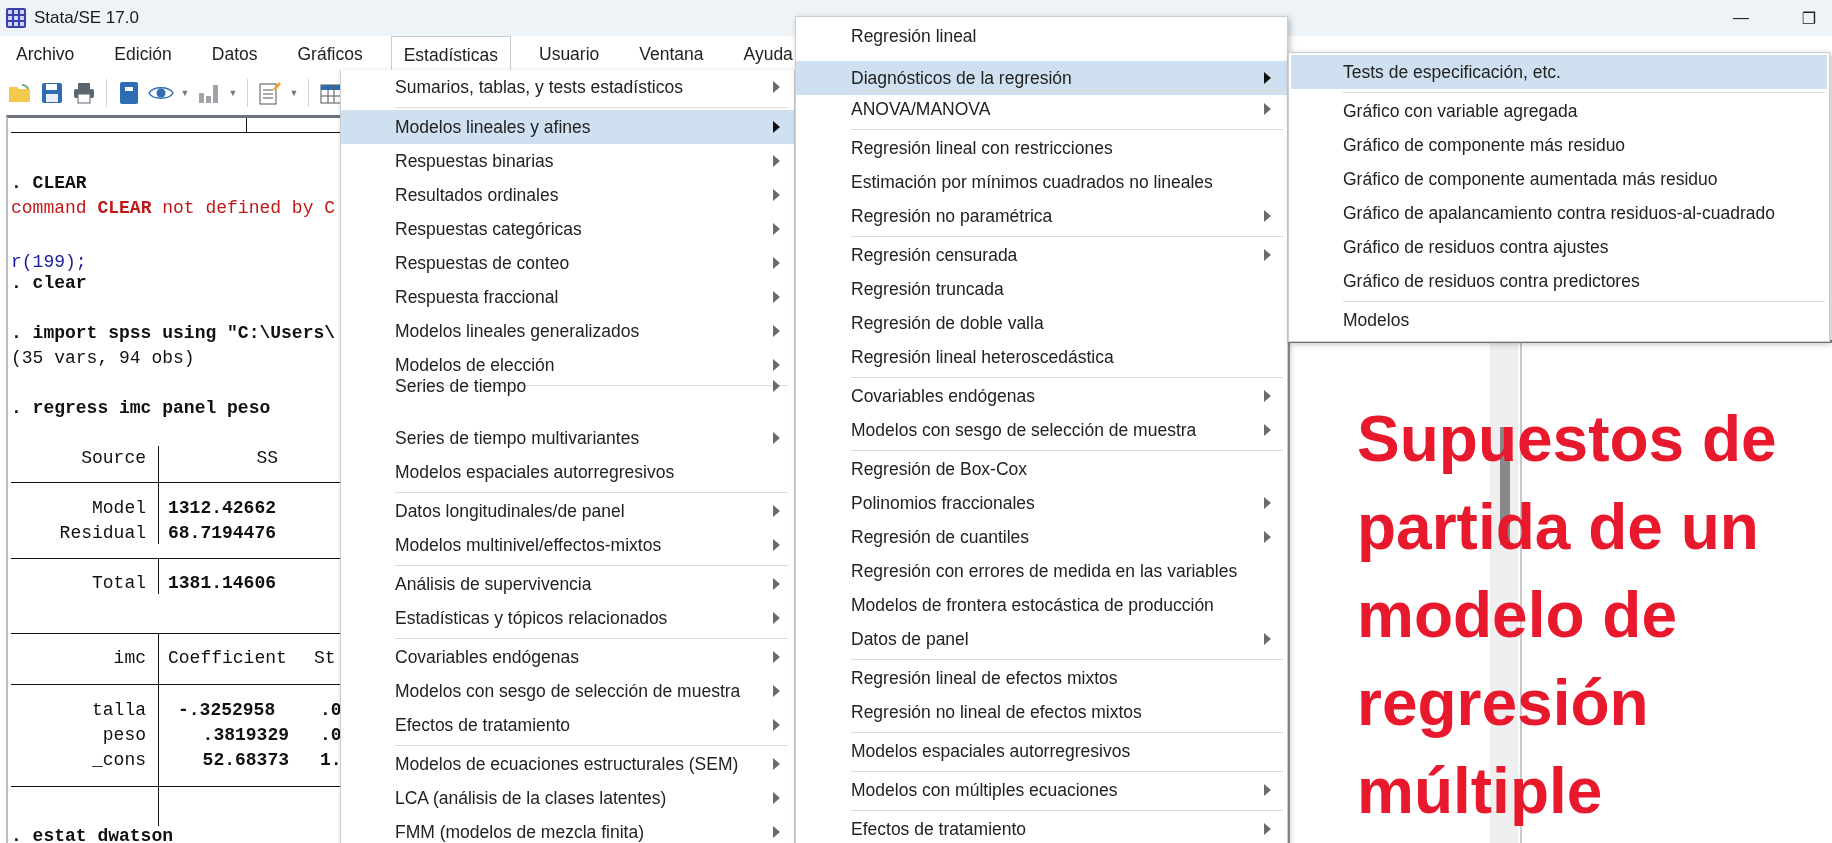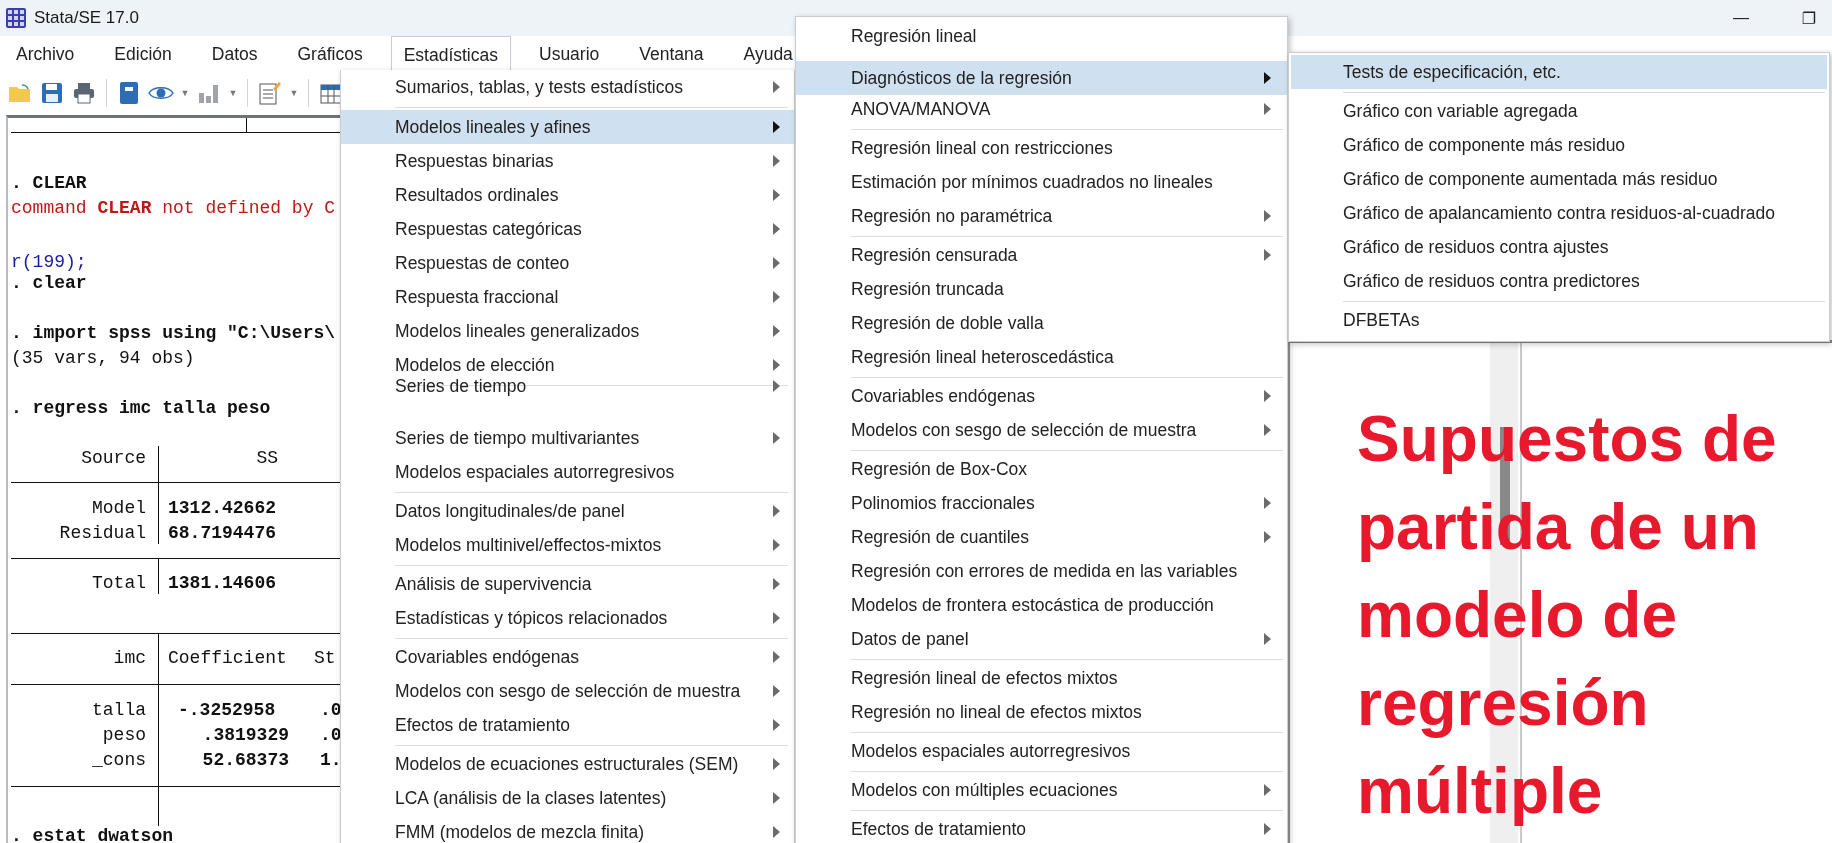--- a/index.html
+++ b/index.html
@@ -153,21 +153,21 @@
 <div class="console">
   <div class="console-topline"></div>
   <div class="console-topvert"></div>
 
   <div class="cline cmd" style="top:53px;">. CLEAR</div>
   <div class="cline err" style="top:78px;"><span>command </span><b>CLEAR</b><span> not defined by C</span></div>
   <div class="cline rc" style="top:103px;margin-top:29px;">r(199);</div>
   <div class="cline cmd" style="top:153px;">. clear</div>
   <div class="cline cmd" style="top:203px;">. import spss using "C:\Users\</div>
   <div class="cline out" style="top:228px;">(35 vars, 94 obs)</div>
-  <div class="cline cmd" style="top:278px;">. regress imc talla peso</div>
+  <div class="cline cmd" style="top:278px;">. regress imc panel peso</div>
 
   <div class="cline out" style="top:328px; left:3px; width:135px; text-align:right;">Source</div>
   <div class="cline out" style="top:328px; left:165px; width:105px; text-align:right;">SS</div>
   <div class="vline" style="top:328px; height:98px;"></div>
   <div class="hline" style="top:364px;"></div>
   <div class="cline out" style="top:378px; left:3px; width:135px; text-align:right;">Model</div>
   <div class="cline num" style="top:378px; left:160px;">1312.42662</div>
   <div class="cline out" style="top:403px; left:3px; width:135px; text-align:right;">Residual</div>
   <div class="cline num" style="top:403px; left:160px;">68.7194476</div>
   <div class="hline" style="top:440px;"></div>
@@ -413,15 +413,15 @@
       <span class="dd-label" style="left:54px;">Gráfico de apalancamiento contra residuos-al-cuadrado</span>
     </div>
   <div class="dd-item" style="top:177px;">
       <span class="dd-label" style="left:54px;">Gráfico de residuos contra ajustes</span>
     </div>
   <div class="dd-item" style="top:211px;">
       <span class="dd-label" style="left:54px;">Gráfico de residuos contra predictores</span>
     </div>
   <div class="dd-sep" style="top:248px; left:54px; right:4px;"></div>
   <div class="dd-item" style="top:250px;">
-      <span class="dd-label" style="left:54px;">DFBETAs</span>
+      <span class="dd-label" style="left:54px;">Modelos</span>
     </div>
 </div>
 
 </body></html>

